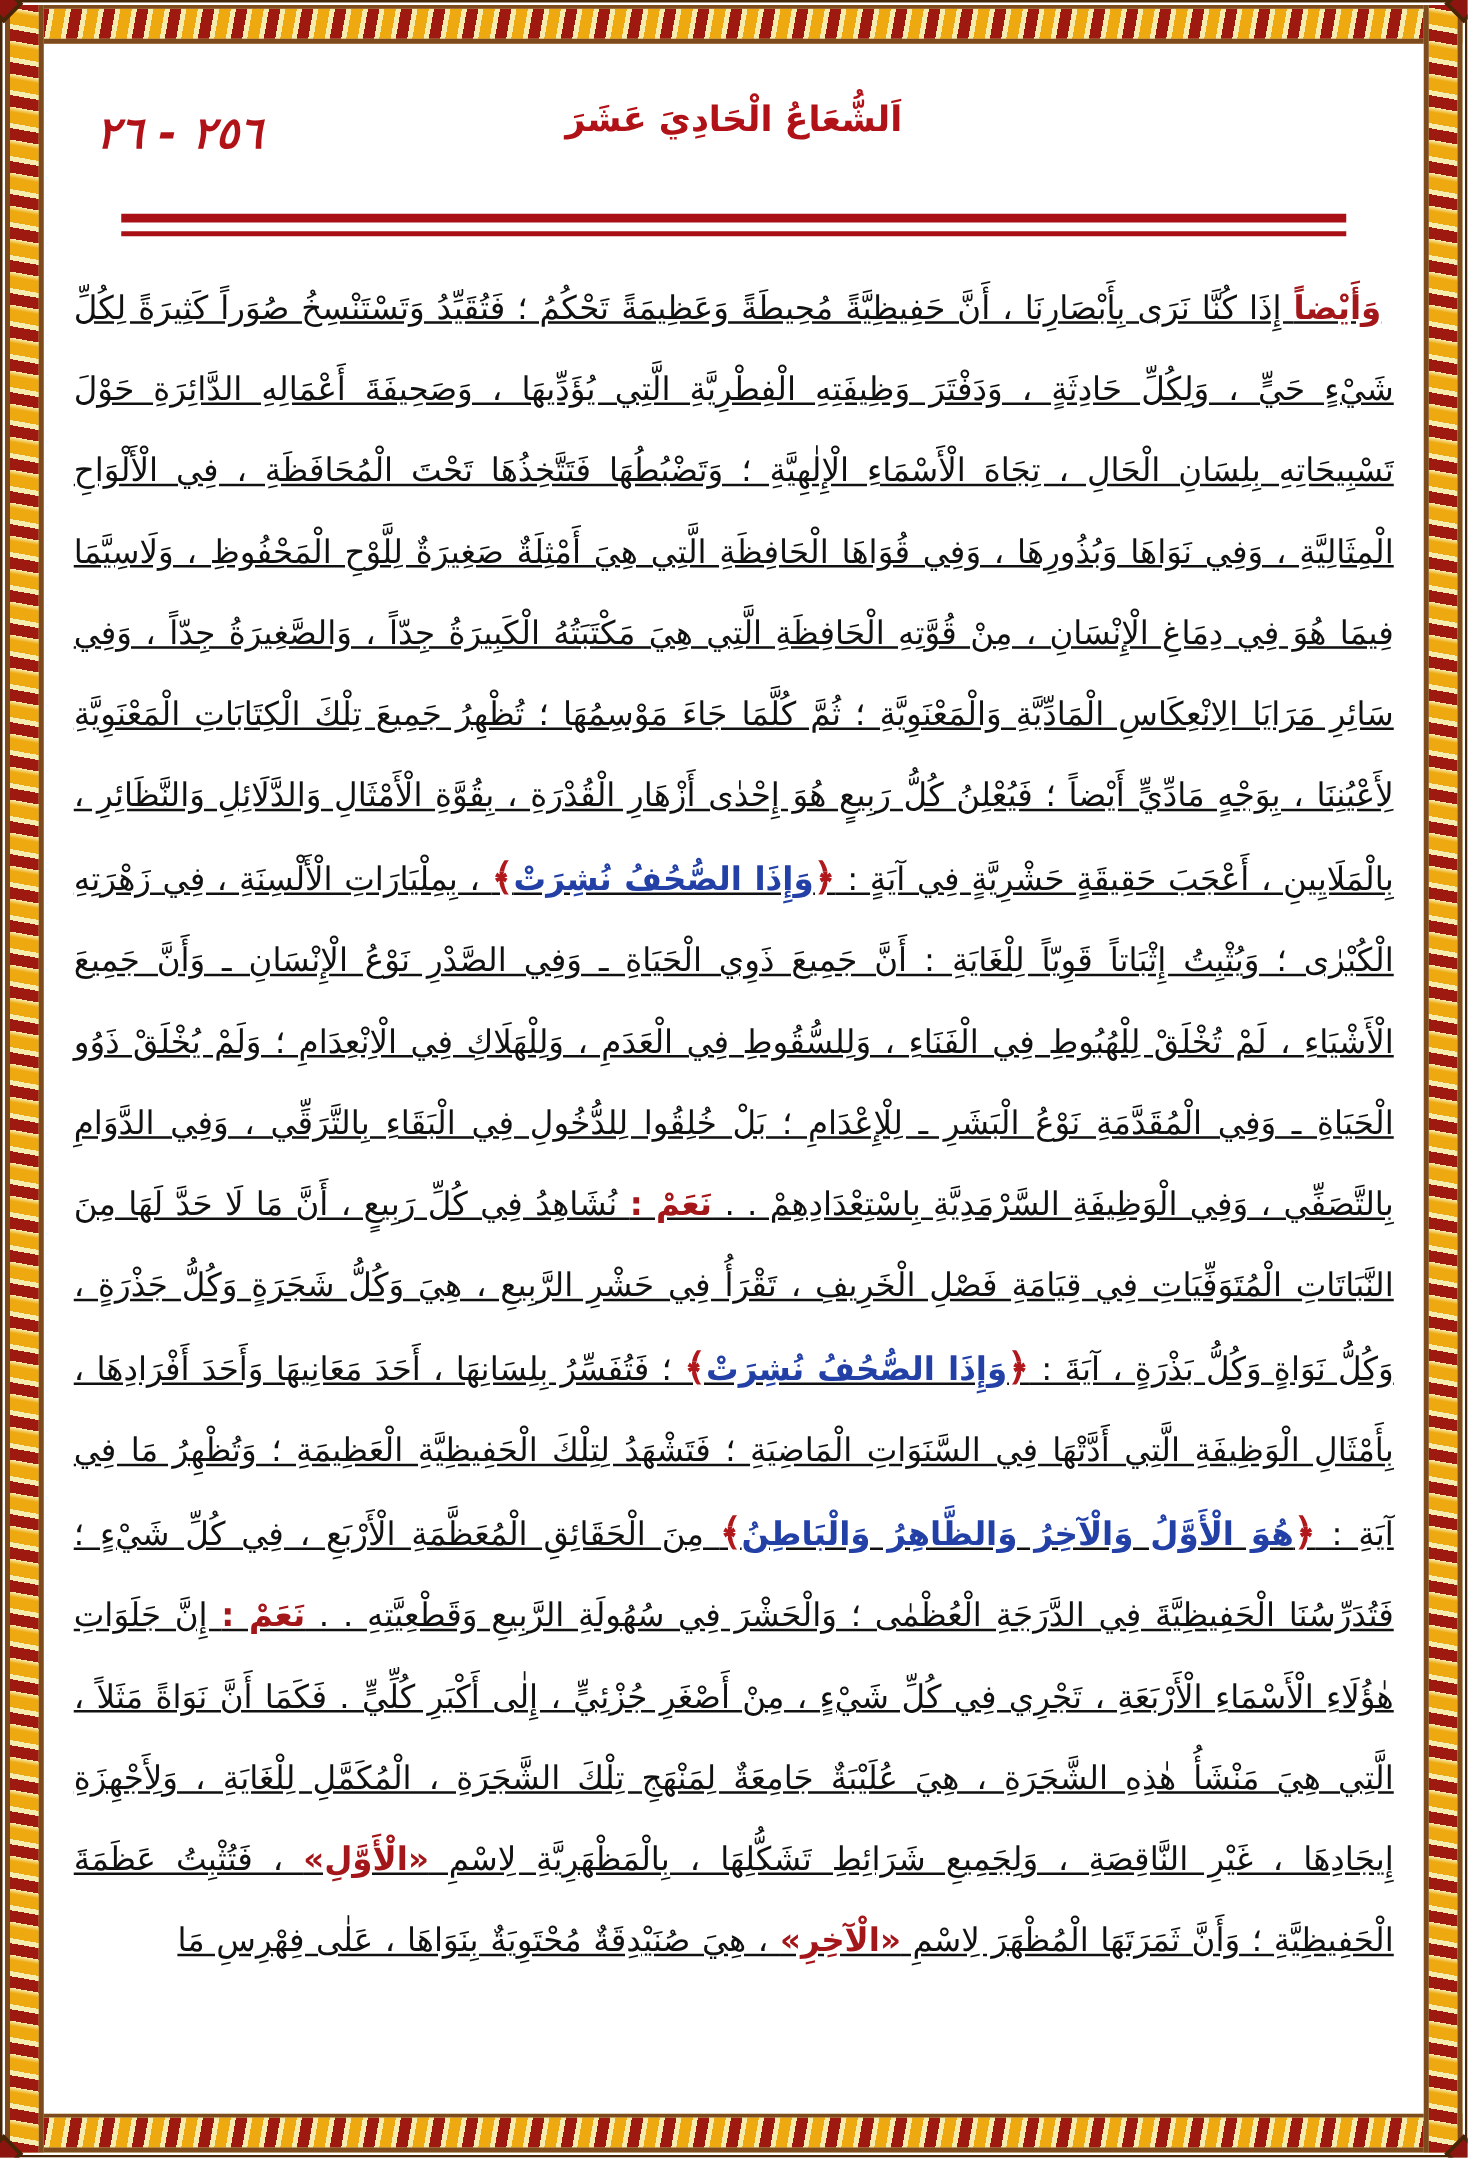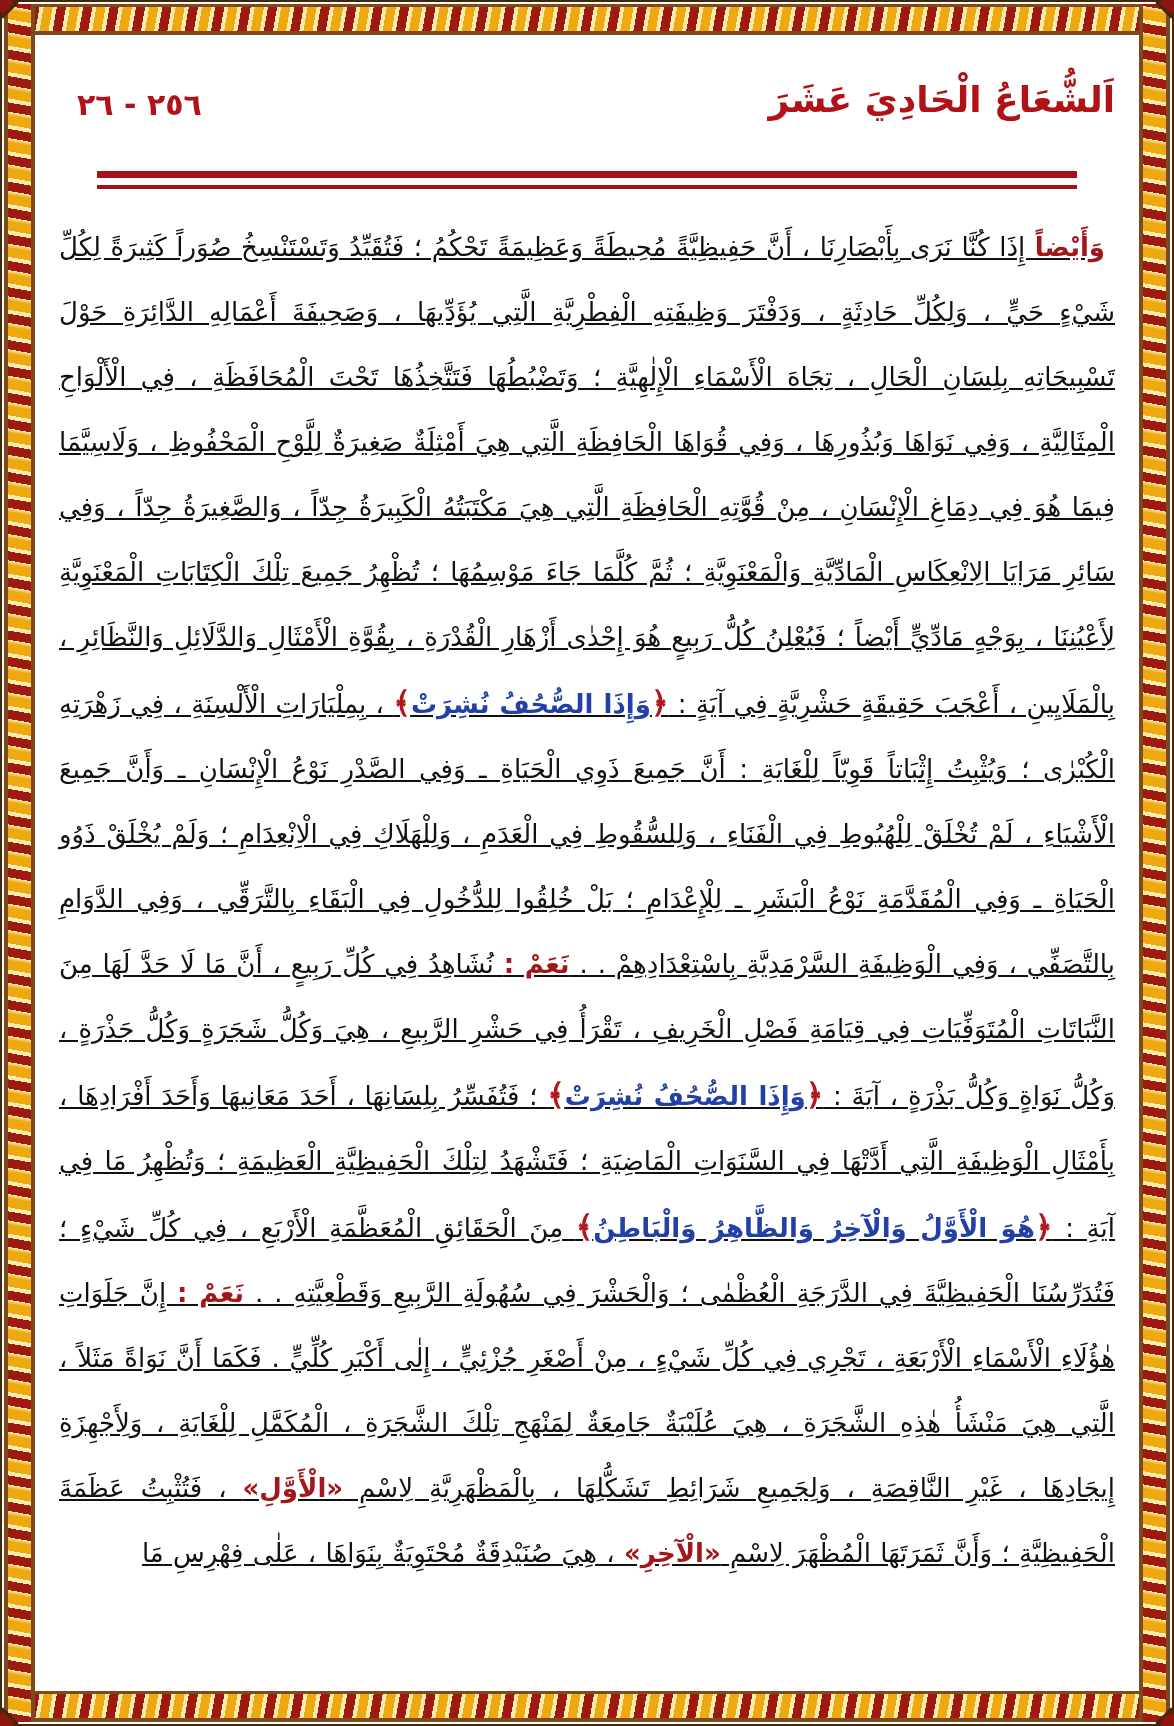--- a/index.html
+++ b/index.html
@@ -77,25 +77,26 @@
   .page-number {
     position: absolute;
     top: 26px;
     inset-inline: auto;
     left: 18px;
   }
   .page-number, .title {
     color: var(--header-red, #b01218);
     font-weight: bold;
   }
-  .page-number { font-size: 30px; letter-spacing: 2px; direction: rtl; }
+  .page-number { font-size: 35px; letter-spacing: 2px; direction: rtl; font-style: italic; }
   .title {
     position: absolute;
     left: 0; right: 0; top: 18px;
-    font-size: 36px;
+    text-align: center;
+    font-size: 28px;
     margin: 0;
     letter-spacing: 0.5px;
   }
   .double-rule {
     height: 7px;
     margin: 18px 38px 0 38px;
     border-top: 7px solid var(--rule-red, #a81016);
     border-bottom: 4px solid var(--rule-red, #a81016);
   }
   .body-text {

